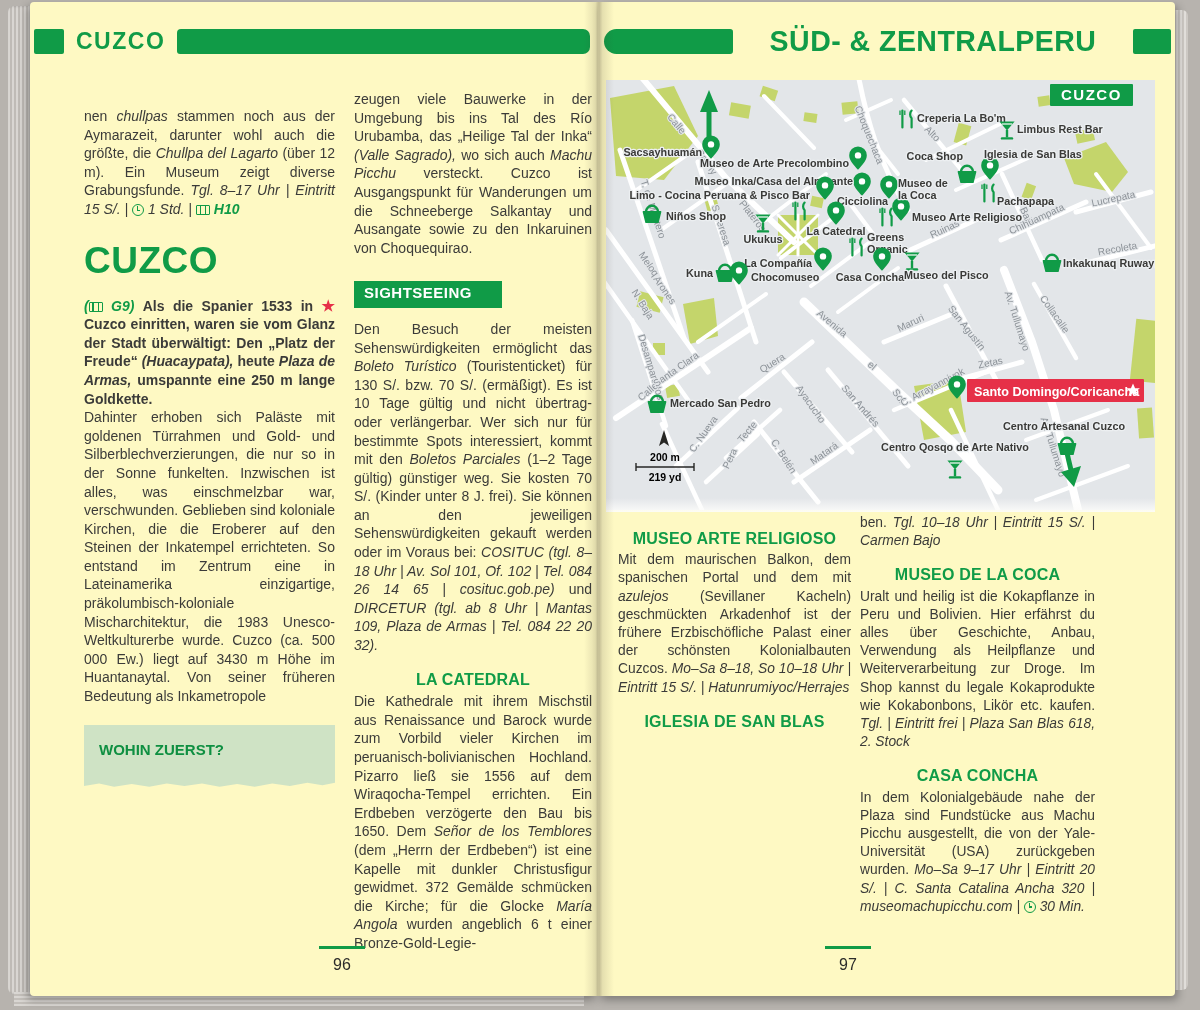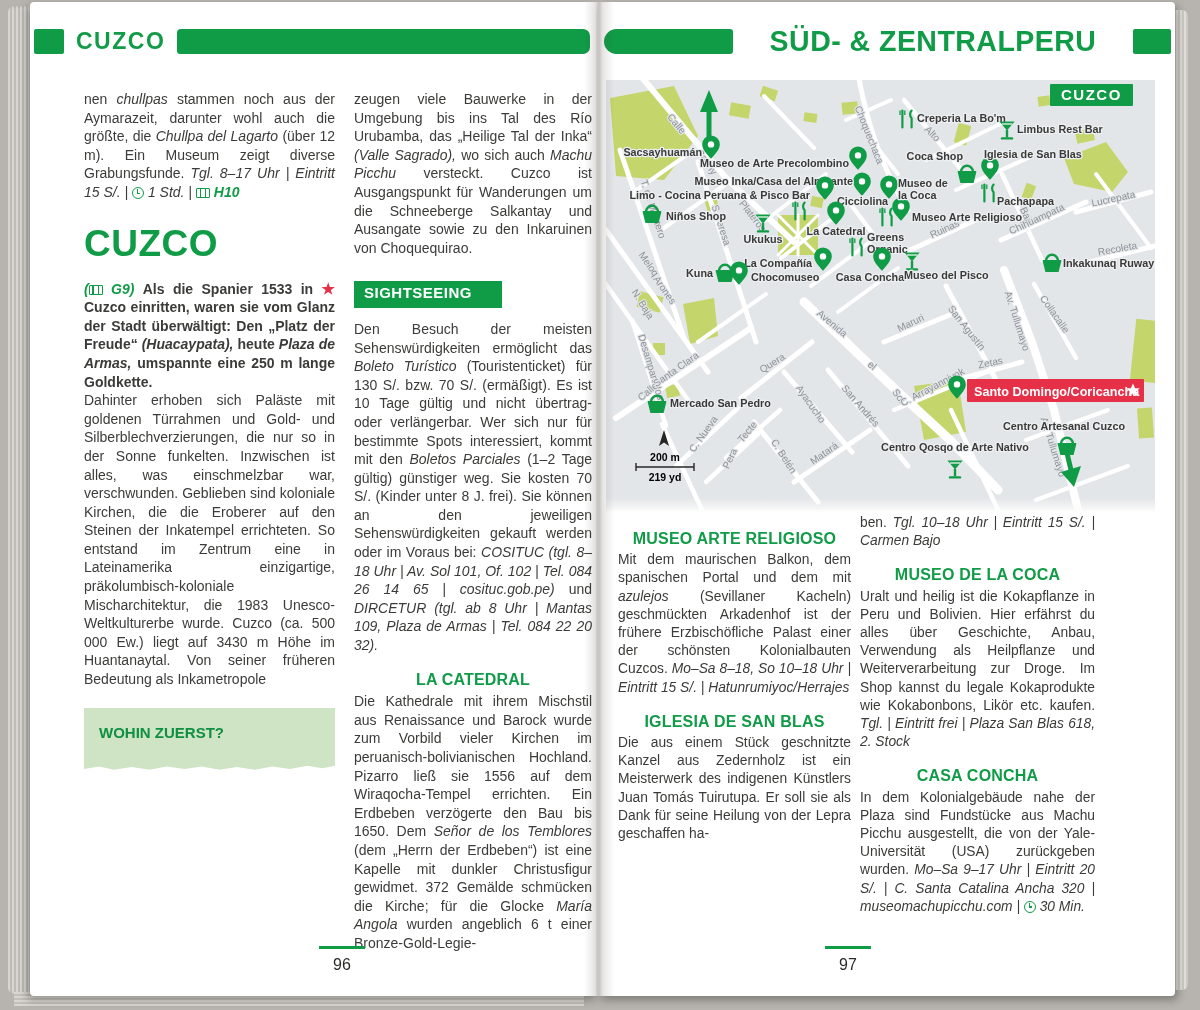--- a/index.html
+++ b/index.html
@@ -16,21 +16,21 @@
   *{box-sizing:border-box}
   html,body{margin:0;padding:0}
   body{width:1200px;height:1010px;background:#b7b3ae;font-family:"Liberation Sans",sans-serif;position:relative;overflow:hidden;color:var(--ink)}
   .book{position:absolute;inset:0}
   .stack-left{position:absolute;left:8px;top:6px;width:24px;height:988px;border-radius:6px 0 0 6px;
     background:repeating-linear-gradient(90deg,#d9d6d2 0 2px,#bfbbb6 2px 4px);box-shadow:inset -2px 0 3px rgba(0,0,0,.2)}
   .stack-bottom{position:absolute;left:14px;width:570px;bottom:4px;height:14px;
     background:repeating-linear-gradient(0deg,#d9d6d2 0 2px,#c3bfba 2px 4px)}
   .stack-right{position:absolute;right:12px;top:10px;width:16px;height:980px;border-radius:0 6px 6px 0;
     background:repeating-linear-gradient(90deg,#e4e1dd 0 2px,#cdc9c4 2px 4px)}
-  .page{position:absolute;top:2px;height:994px;background:#ffffff}
+  .page{position:absolute;top:2px;height:994px;background:#fef9c3}
   .page.left{left:30px;width:568px;border-radius:4px 0 0 4px;box-shadow:-3px 4px 8px rgba(0,0,0,.3)}
   .page.right{left:598px;width:577px;border-radius:0 4px 4px 0;box-shadow:3px 4px 8px rgba(0,0,0,.3)}
   .gutter{position:absolute;left:584px;top:2px;width:30px;height:994px;z-index:6;pointer-events:none;
     background:linear-gradient(90deg,rgba(60,50,40,0) 0%,rgba(60,50,40,.13) 38%,rgba(60,50,40,.30) 50%,rgba(60,50,40,.13) 62%,rgba(60,50,40,0) 100%)}
 
   
   .pg-header{position:absolute;top:26px;height:26px;display:flex;align-items:center;gap:12px}
   .lp-header{left:4px;right:8px}
   .rp-header{left:6px;right:4px;gap:28px}
   .hdr-block{height:25px;background:var(--green);border-radius:2px}
@@ -39,21 +39,21 @@
   .hdr-bar{flex:1;height:25px;background:var(--green)}
   .lp-header .hdr-bar{border-radius:4px 7px 7px 3px}
   .rp-header .hdr-bar{border-radius:13px 3px 3px 13px}
   .hdr-title{color:var(--green);font-weight:800;white-space:nowrap}
   .lp-header .hdr-title{font-size:23px;letter-spacing:1.5px}
   .rp-header .hdr-title{font-size:30px;letter-spacing:.5px;transform:scaleX(.95)}
 
   
   .col{position:absolute;text-align:justify;font-size:14px;line-height:18.6px}
   .col p{margin:0 0 0 0}
-  #lp-col1{left:54px;top:88px;width:251px}
+  #lp-col1{left:54px;top:105px;width:251px}
   #lp-col2{left:324px;top:88px;width:238px}
   #rp-col1{left:20px;top:512px;width:233px;font-size:13.8px;line-height:18.2px}
   #rp-col2{left:262px;top:512px;width:235px;font-size:13.8px;line-height:18.2px}
 
   .big-title{color:var(--green);font-weight:800;font-size:37px;line-height:40px;letter-spacing:.5px;margin:22px 0 16px;text-align:left}
   .lead{font-weight:700}
   .banner{display:block;background:var(--green);color:#fff;font-weight:800;font-size:15px;letter-spacing:.5px;
     padding:3px 30px 5px 10px;margin:24px 40px 12px 0;width:fit-content;text-align:left}
   .subhead{color:var(--green);font-weight:800;font-size:16px;margin:16px 0 3px;text-align:center;letter-spacing:.2px}
 
@@ -485,21 +485,20 @@
         </g>
       </svg>
       <div class="map-badge">CUZCO</div>
       <div class="map-fade"></div>
     </div>
 
     <div class="col" id="rp-col1">
       <div class="subhead">MUSEO ARTE RELIGIOSO</div>
       <p><span class="s-n">Mit dem maurischen Balkon, dem spanischen Portal und dem mit </span><span class="s-i">azulejos</span><span class="s-n"> (Sevillaner Kacheln) geschmückten Arkadenhof ist der frühere Erzbischöfliche Palast einer der schönsten Kolonialbauten Cuzcos. </span><span class="s-i">Mo–Sa 8–18, So 10–18 Uhr | Eintritt 15 S/. | Hatunrumiyoc/Herrajes</span></p>
       <div class="subhead">IGLESIA DE SAN BLAS</div>
-      <p><span class="s-n">Die aus einem Stück geschnitzte Kanzel aus Zedernholz ist ein Meisterwerk des indigenen Künstlers Juan Tomás Tuirutupa. Er soll sie als Dank für seine Heilung von der Lepra geschaffen ha-</span></p>
     </div>
 
     <div class="col" id="rp-col2">
       <p><span class="s-n">ben. </span><span class="s-i">Tgl. 10–18 Uhr | Eintritt 15 S/. | Carmen Bajo</span></p>
       <div class="subhead">MUSEO DE LA COCA</div>
       <p><span class="s-n">Uralt und heilig ist die Kokapflanze in Peru und Bolivien. Hier erfährst du alles über Geschichte, Anbau, Verwendung als Heilpflanze und Weiterverarbeitung zur Droge. Im Shop kannst du legale Kokaprodukte wie Kokabonbons, Likör etc. kaufen. </span><span class="s-i">Tgl. | Eintritt frei | Plaza San Blas 618, 2. Stock</span></p>
       <div class="subhead">CASA CONCHA</div>
       <p><span class="s-n">In dem Kolonialgebäude nahe der Plaza sind Fundstücke aus Machu Picchu ausgestellt, die von der Yale-Universität (USA) zurückgeben wurden. </span><span class="s-i">Mo–Sa 9–17 Uhr | Eintritt 20 S/. | C. Santa Catalina Ancha 320 | museomachupicchu.com | </span><span class="ic-clock"></span><span class="s-i"> 30 Min.</span></p>
     </div>
 

